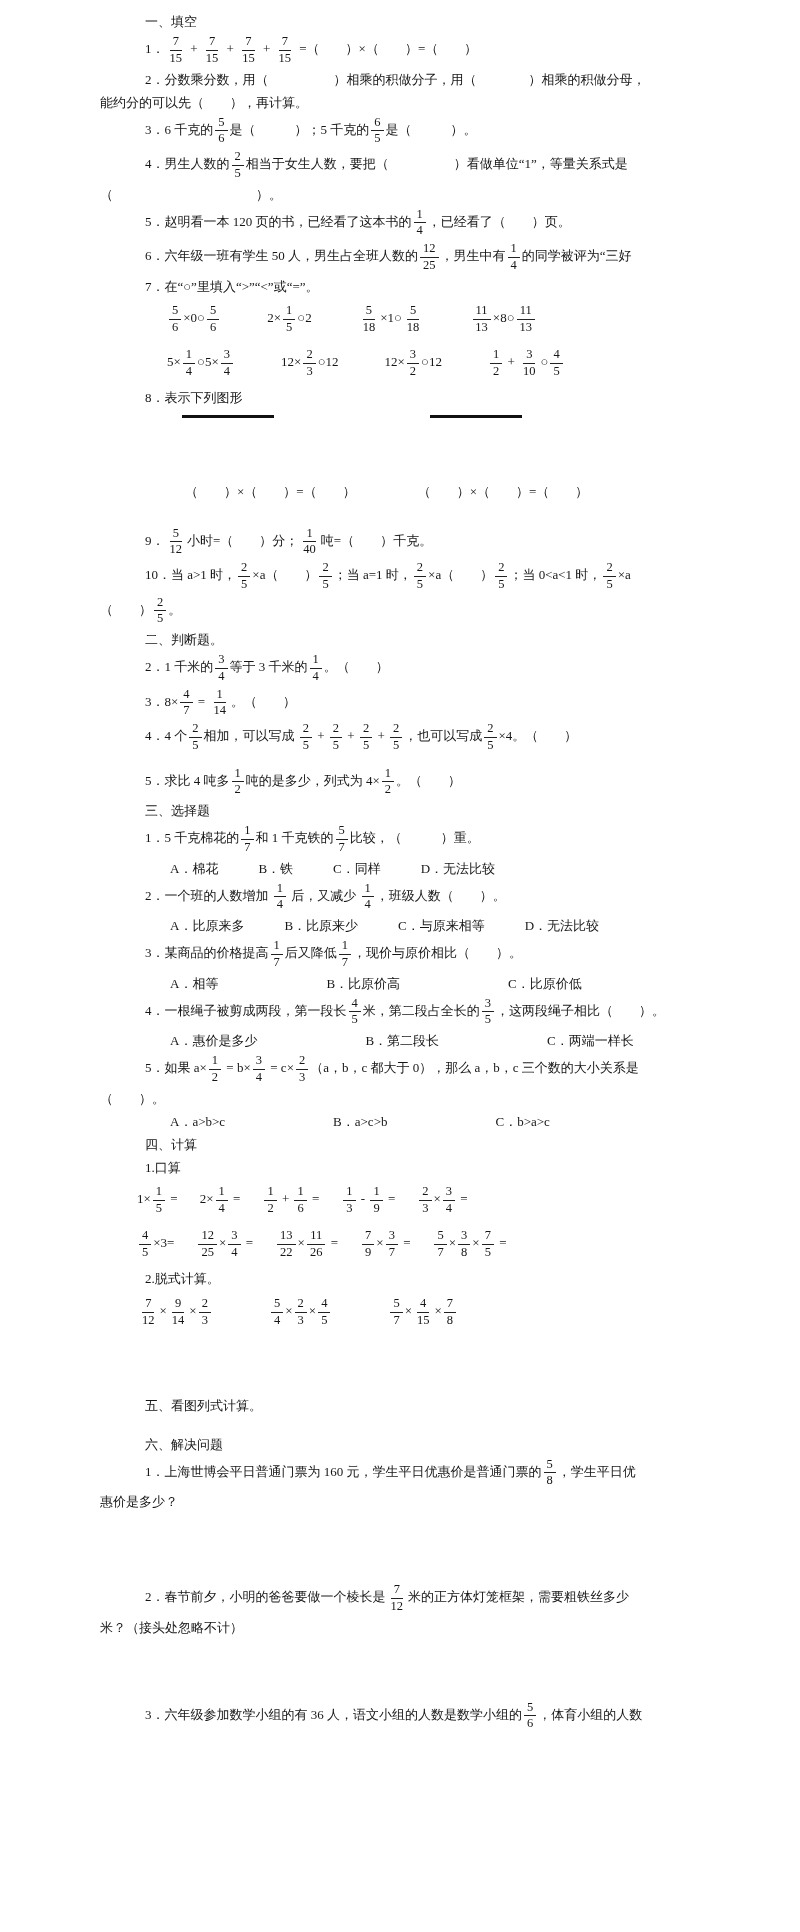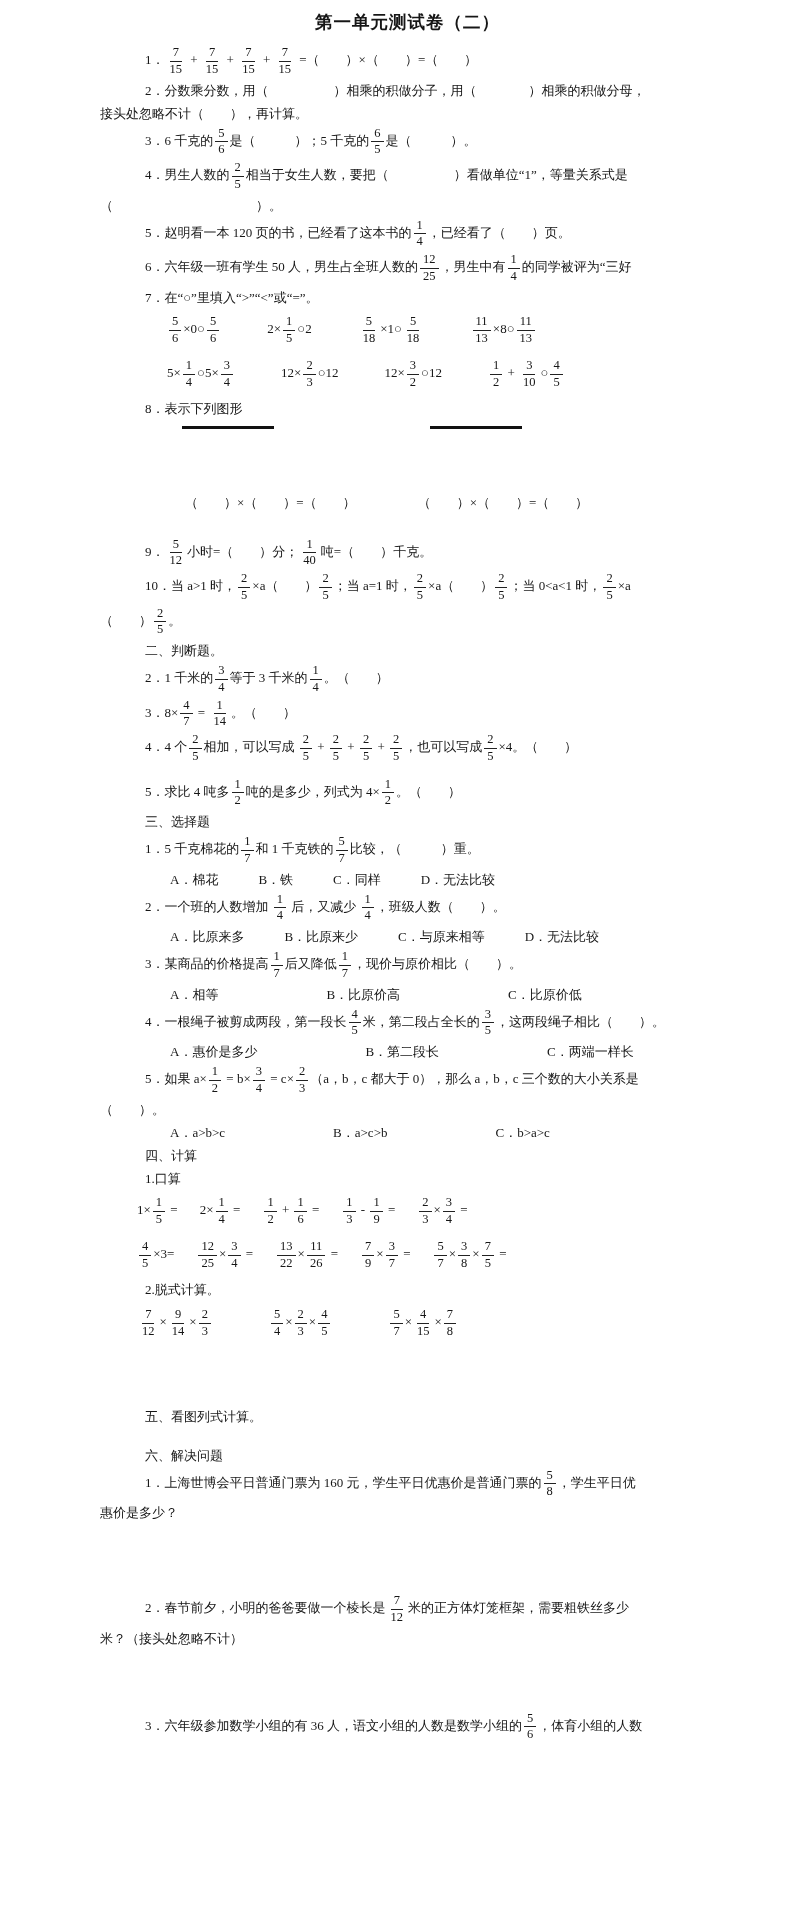--- a/index.html
+++ b/index.html
@@ -30,36 +30,36 @@
   .rules{display:flex;align-items:center;height:16px;}
   .rule{height:3px;background:#111111;width:92px;}
   .rule:first-child{margin-left:82px;}
   .rule + .rule{margin-left:156px;}
   .spacer{width:100%;}
 </style>
 </head>
 <body>
 
 <main class="paper">
-    <h1 class="title">第一单元测试卷（二）</h1>
+    <div class="heading">一、填空</div>
     <div class="line ind">1．<span class="frac">
         <span class="num">7</span>
         <span class="den">15</span>
       </span> + <span class="frac">
         <span class="num">7</span>
         <span class="den">15</span>
       </span> + <span class="frac">
         <span class="num">7</span>
         <span class="den">15</span>
       </span> + <span class="frac">
         <span class="num">7</span>
         <span class="den">15</span>
       </span> =（　　）×（　　）=（　　）</div>
     <div class="line ind">2．分数乘分数，用（　　　　　）相乘的积做分子，用（　　　　）相乘的积做分母，</div>
-    <div class="line">接头处忽略不计（　　），再计算。</div>
+    <div class="line">能约分的可以先（　　），再计算。</div>
     <div class="line ind">3．6 千克的<span class="frac">
         <span class="num">5</span>
         <span class="den">6</span>
       </span>是（　　　）；5 千克的<span class="frac">
         <span class="num">6</span>
         <span class="den">5</span>
       </span>是（　　　）。</div>
     <div class="line ind">4．男生人数的<span class="frac">
         <span class="num">2</span>
         <span class="den">5</span>

